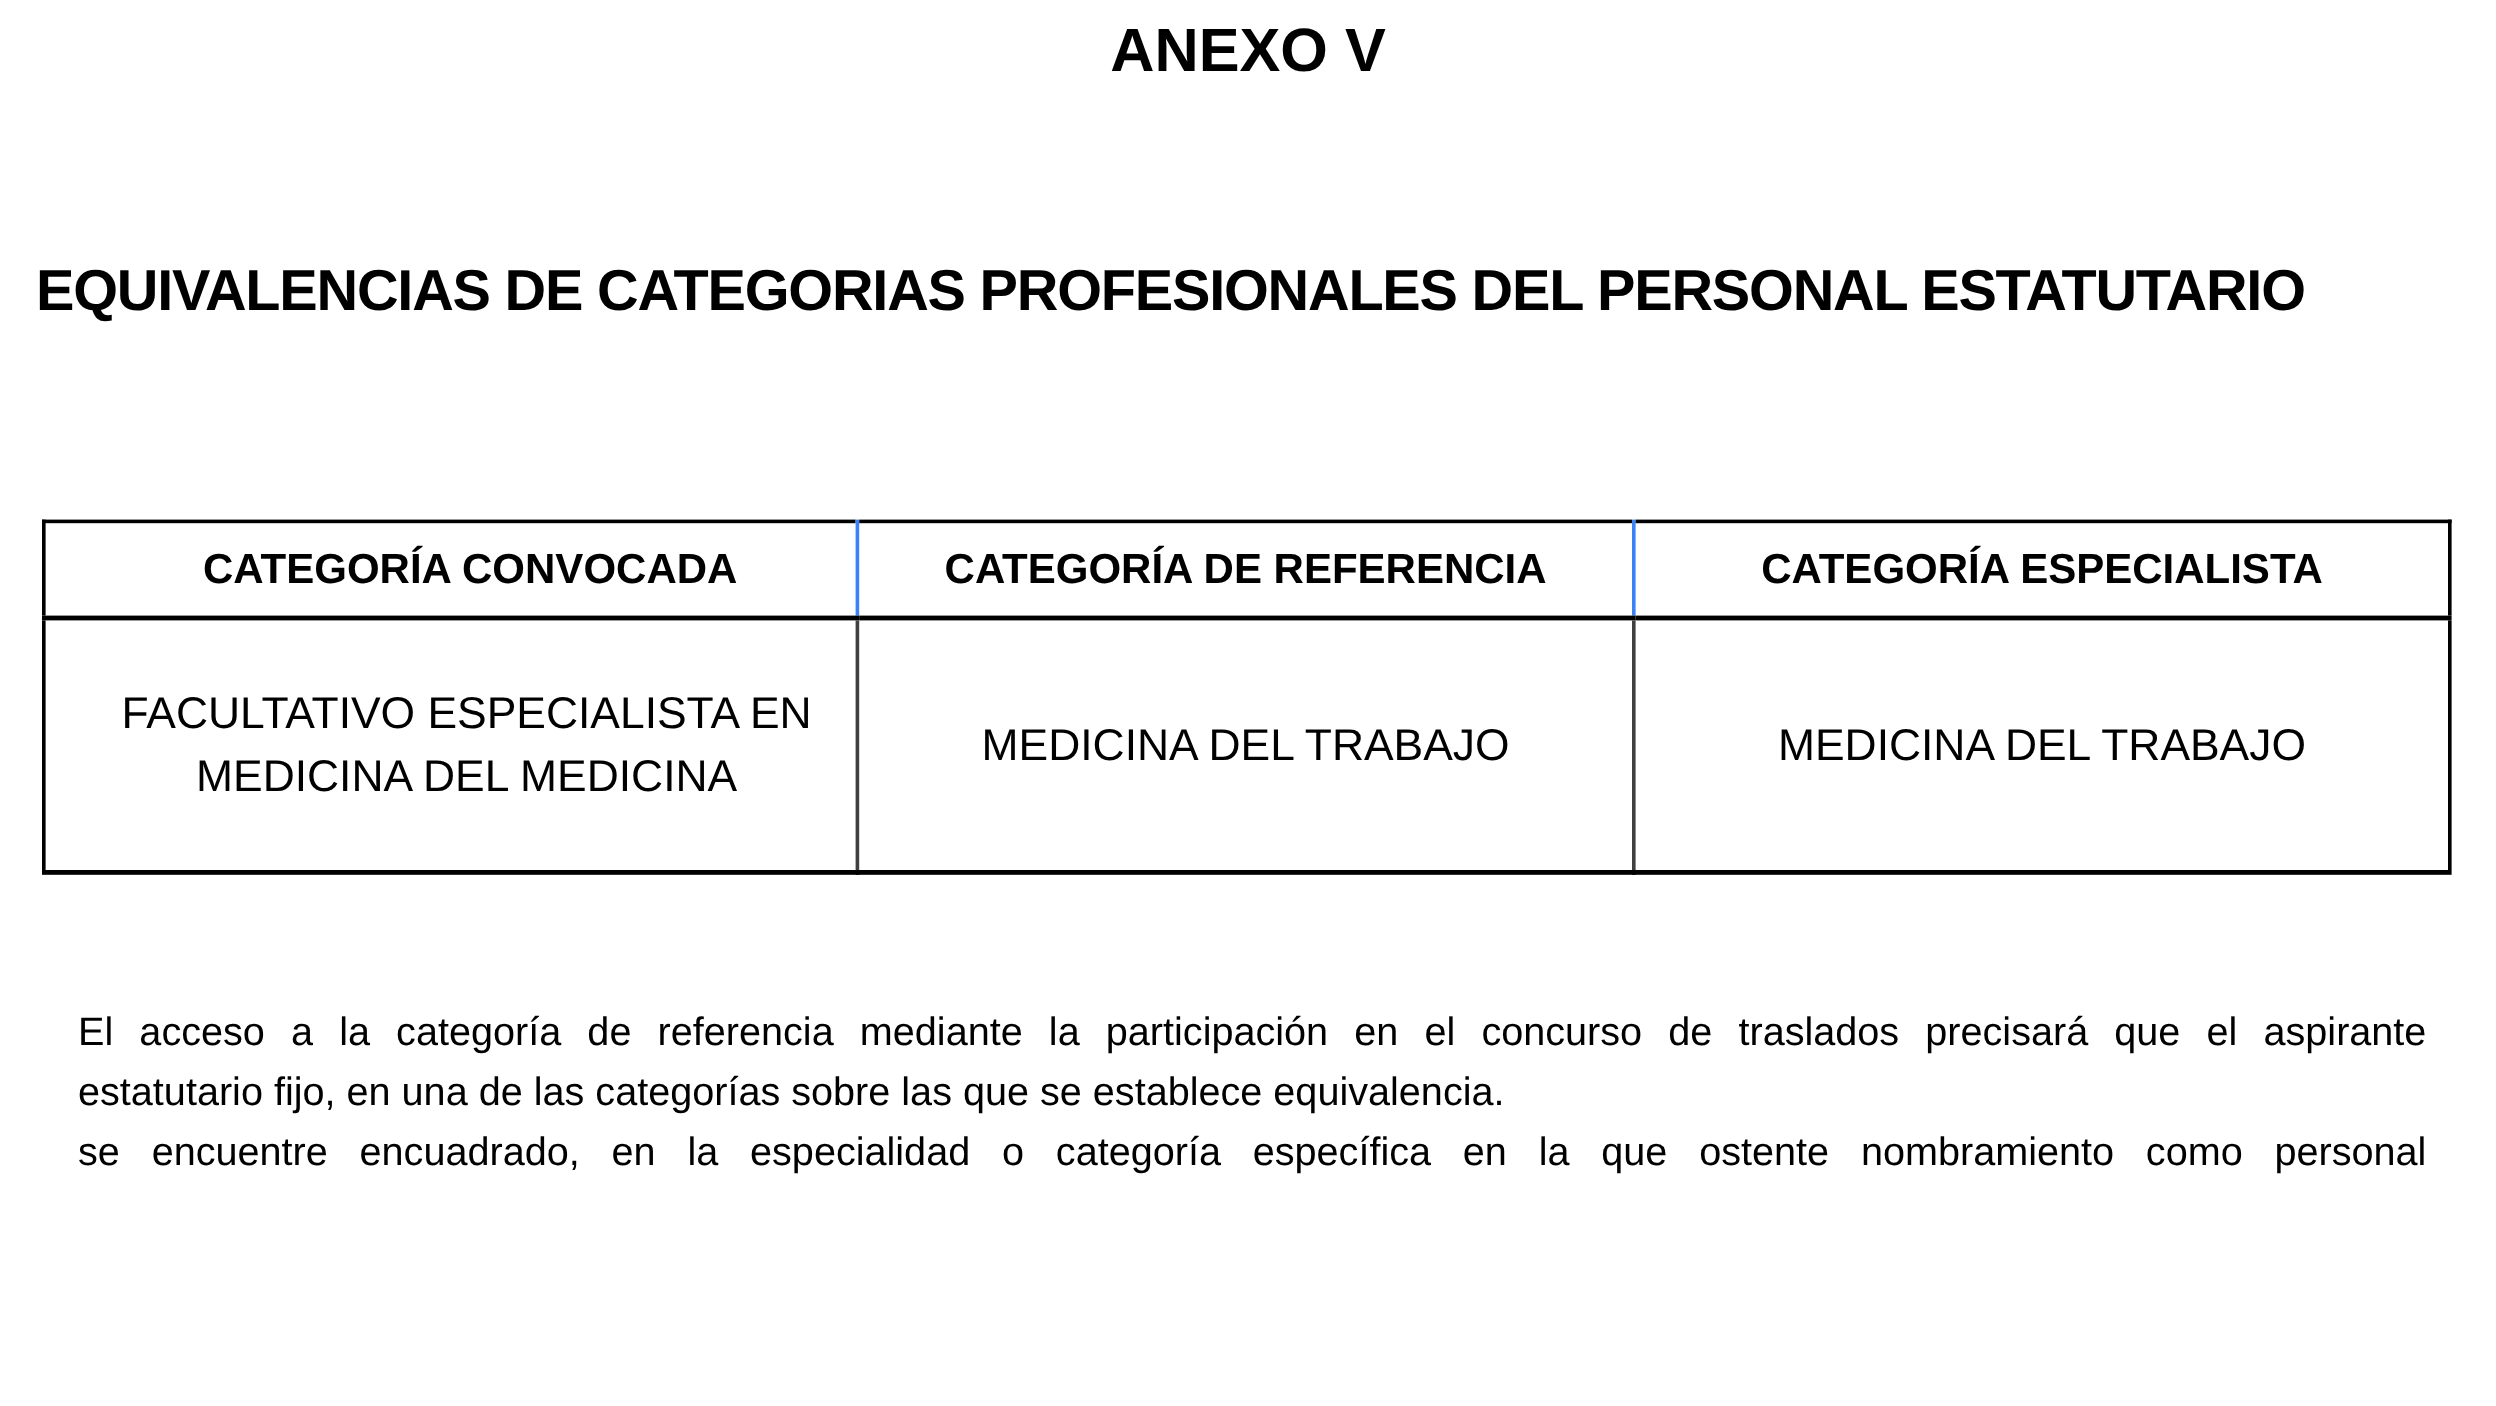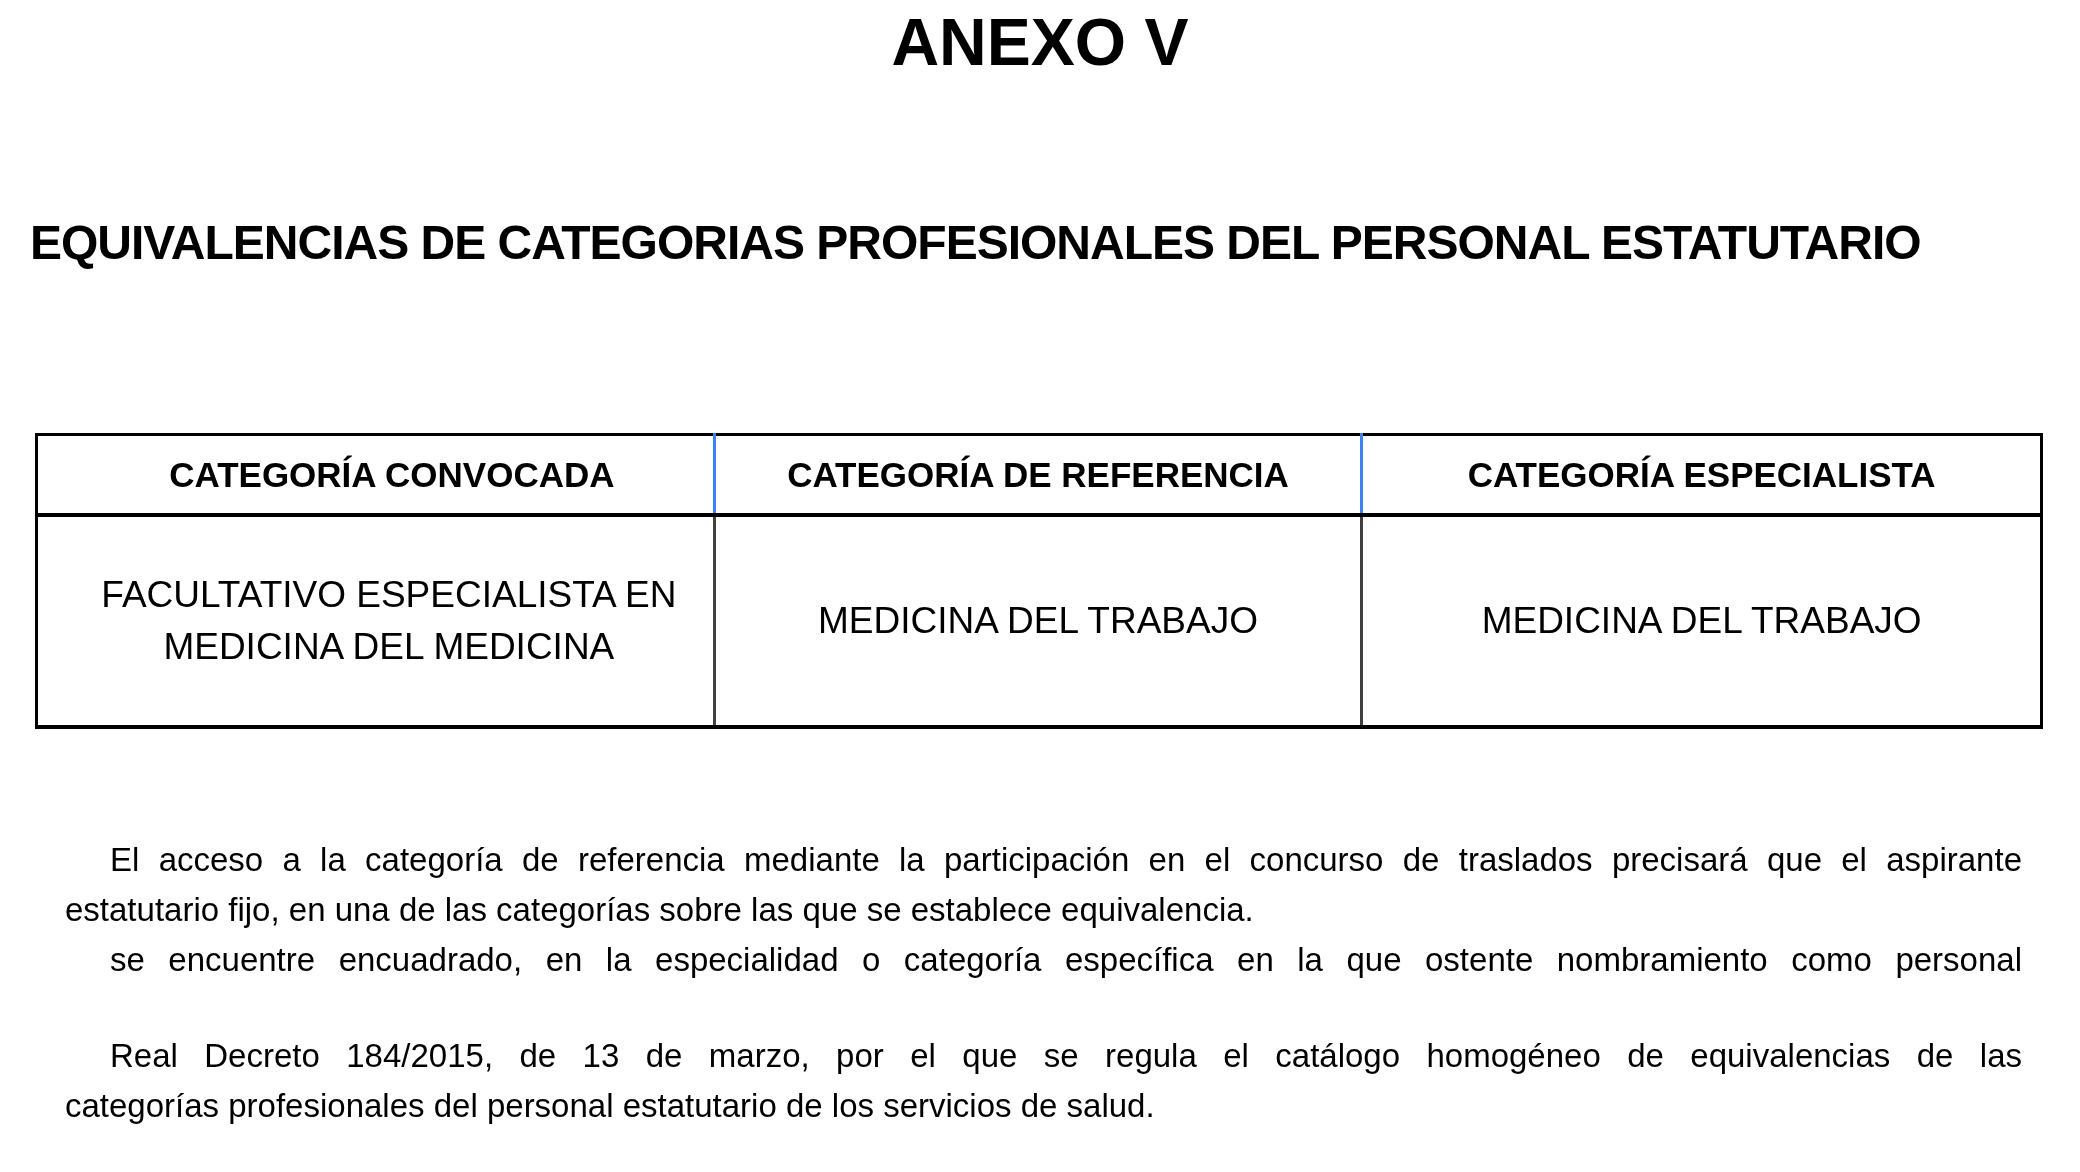--- a/index.html
+++ b/index.html
@@ -14,21 +14,21 @@
     background: #ffffff;
     color: #000000;
     font-family: "Liberation Sans", sans-serif;
     box-sizing: border-box;
     padding-top: 14px;
     overflow: hidden;
   }
   .doc-title {
     margin: 0;
     text-align: center;
-    font-size: 66px;
+    font-size: 51px;
     font-weight: bold;
     line-height: 56px;
     letter-spacing: 0px;
   }
   .doc-subtitle {
     margin: 146px 30px 0 30px;
     text-align: left;
     font-size: 48px;
     font-weight: bold;
     line-height: 54px;
@@ -72,21 +72,20 @@
   .para-1 { margin-top: 0; }
   .para-2 { margin-top: 46px; }
   .pline {
     font-size: 33px;
     line-height: 50px;
     white-space: normal;
   }
   .pline.just {
     text-align: justify;
     text-align-last: justify;
-    margin-left: 45px;
   }
   .para-block { position: absolute; left: 65px; right: 58px; top: 835px; }
 </style>
 </head>
 <body>
 
 <div class="page">
 
   <h1 class="doc-title">ANEXO V</h1>
 
@@ -113,19 +112,15 @@
       </tr>
     </tbody>
   </table>
 
   <div class="para-block">
     <div class="para para-1">
         <div class="pline just">El acceso a la categoría de referencia mediante la participación en el concurso de traslados precisará que el aspirante</div>
         <div class="pline">estatutario fijo, en una de las categorías sobre las que se establece equivalencia.</div>
         <div class="pline just">se encuentre encuadrado, en la especialidad o categoría específica en la que ostente nombramiento como personal</div>
       </div>
-    <div class="para para-2">
-        <div class="pline just">Real Decreto 184/2015, de 13 de marzo, por el que se regula el catálogo homogéneo de equivalencias de las</div>
-        <div class="pline">categorías profesionales del personal estatutario de los servicios de salud.</div>
-      </div>
   </div>
 
 </div>
 
 </body></html>

